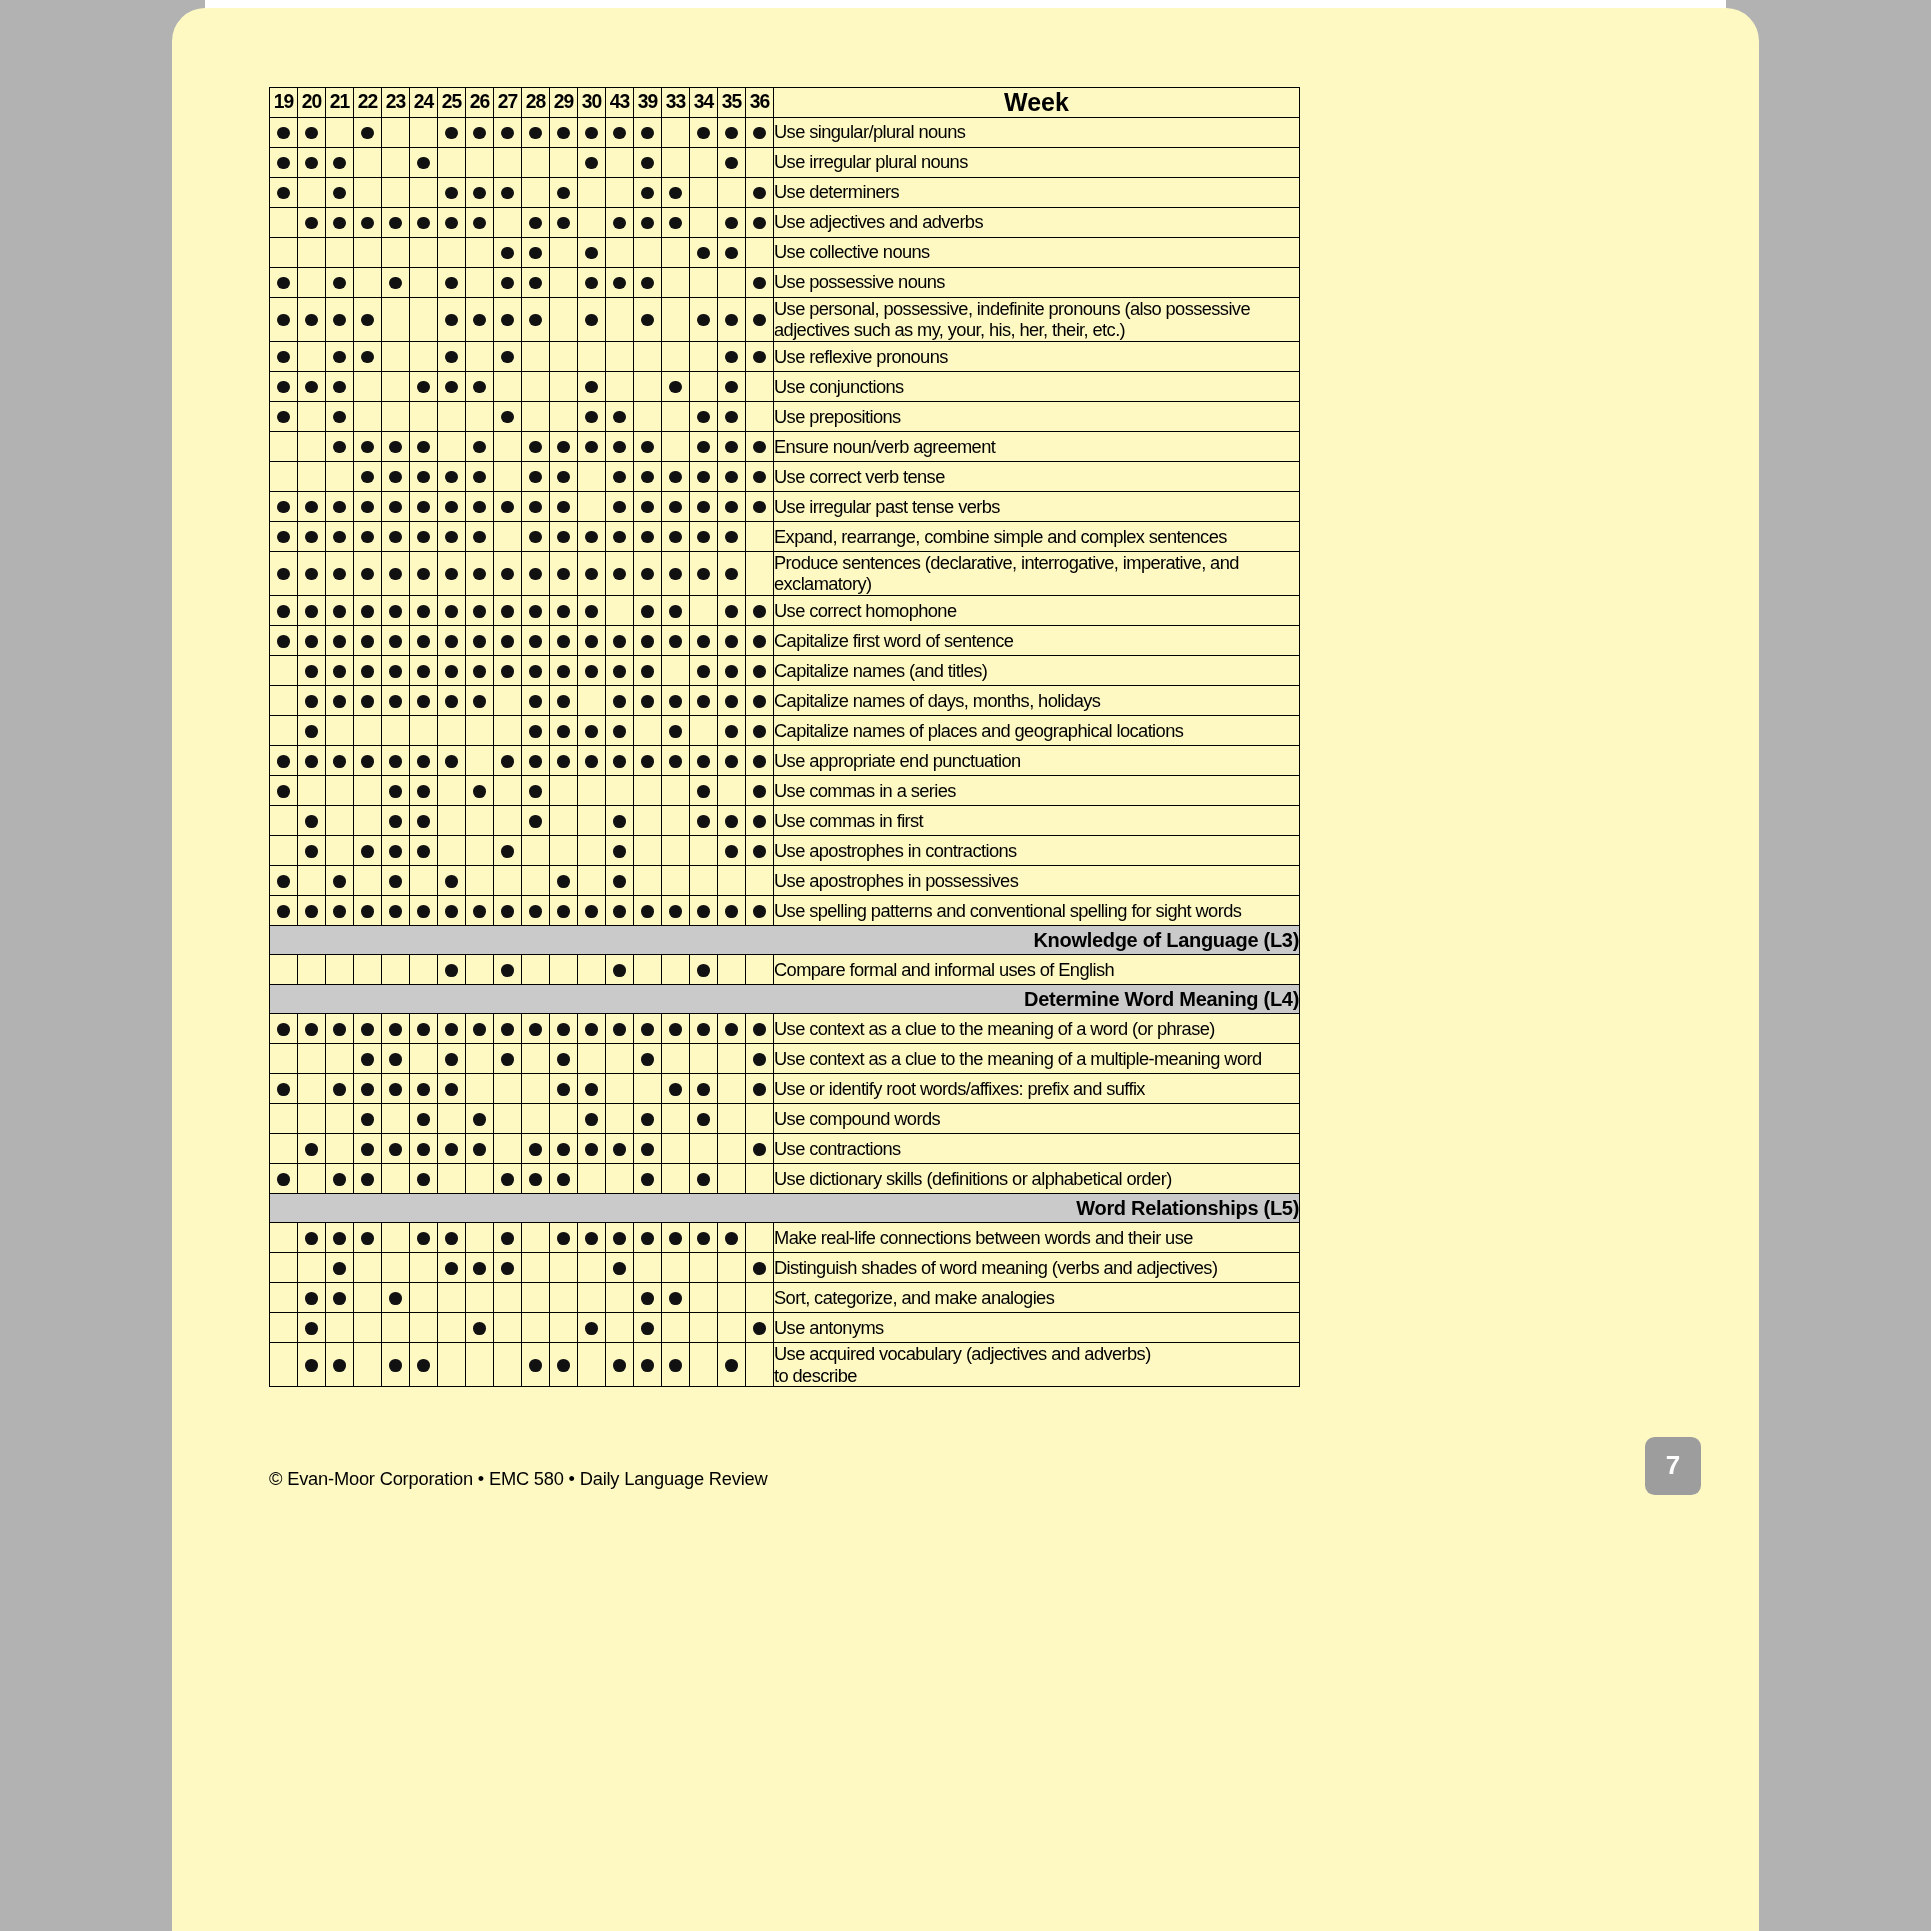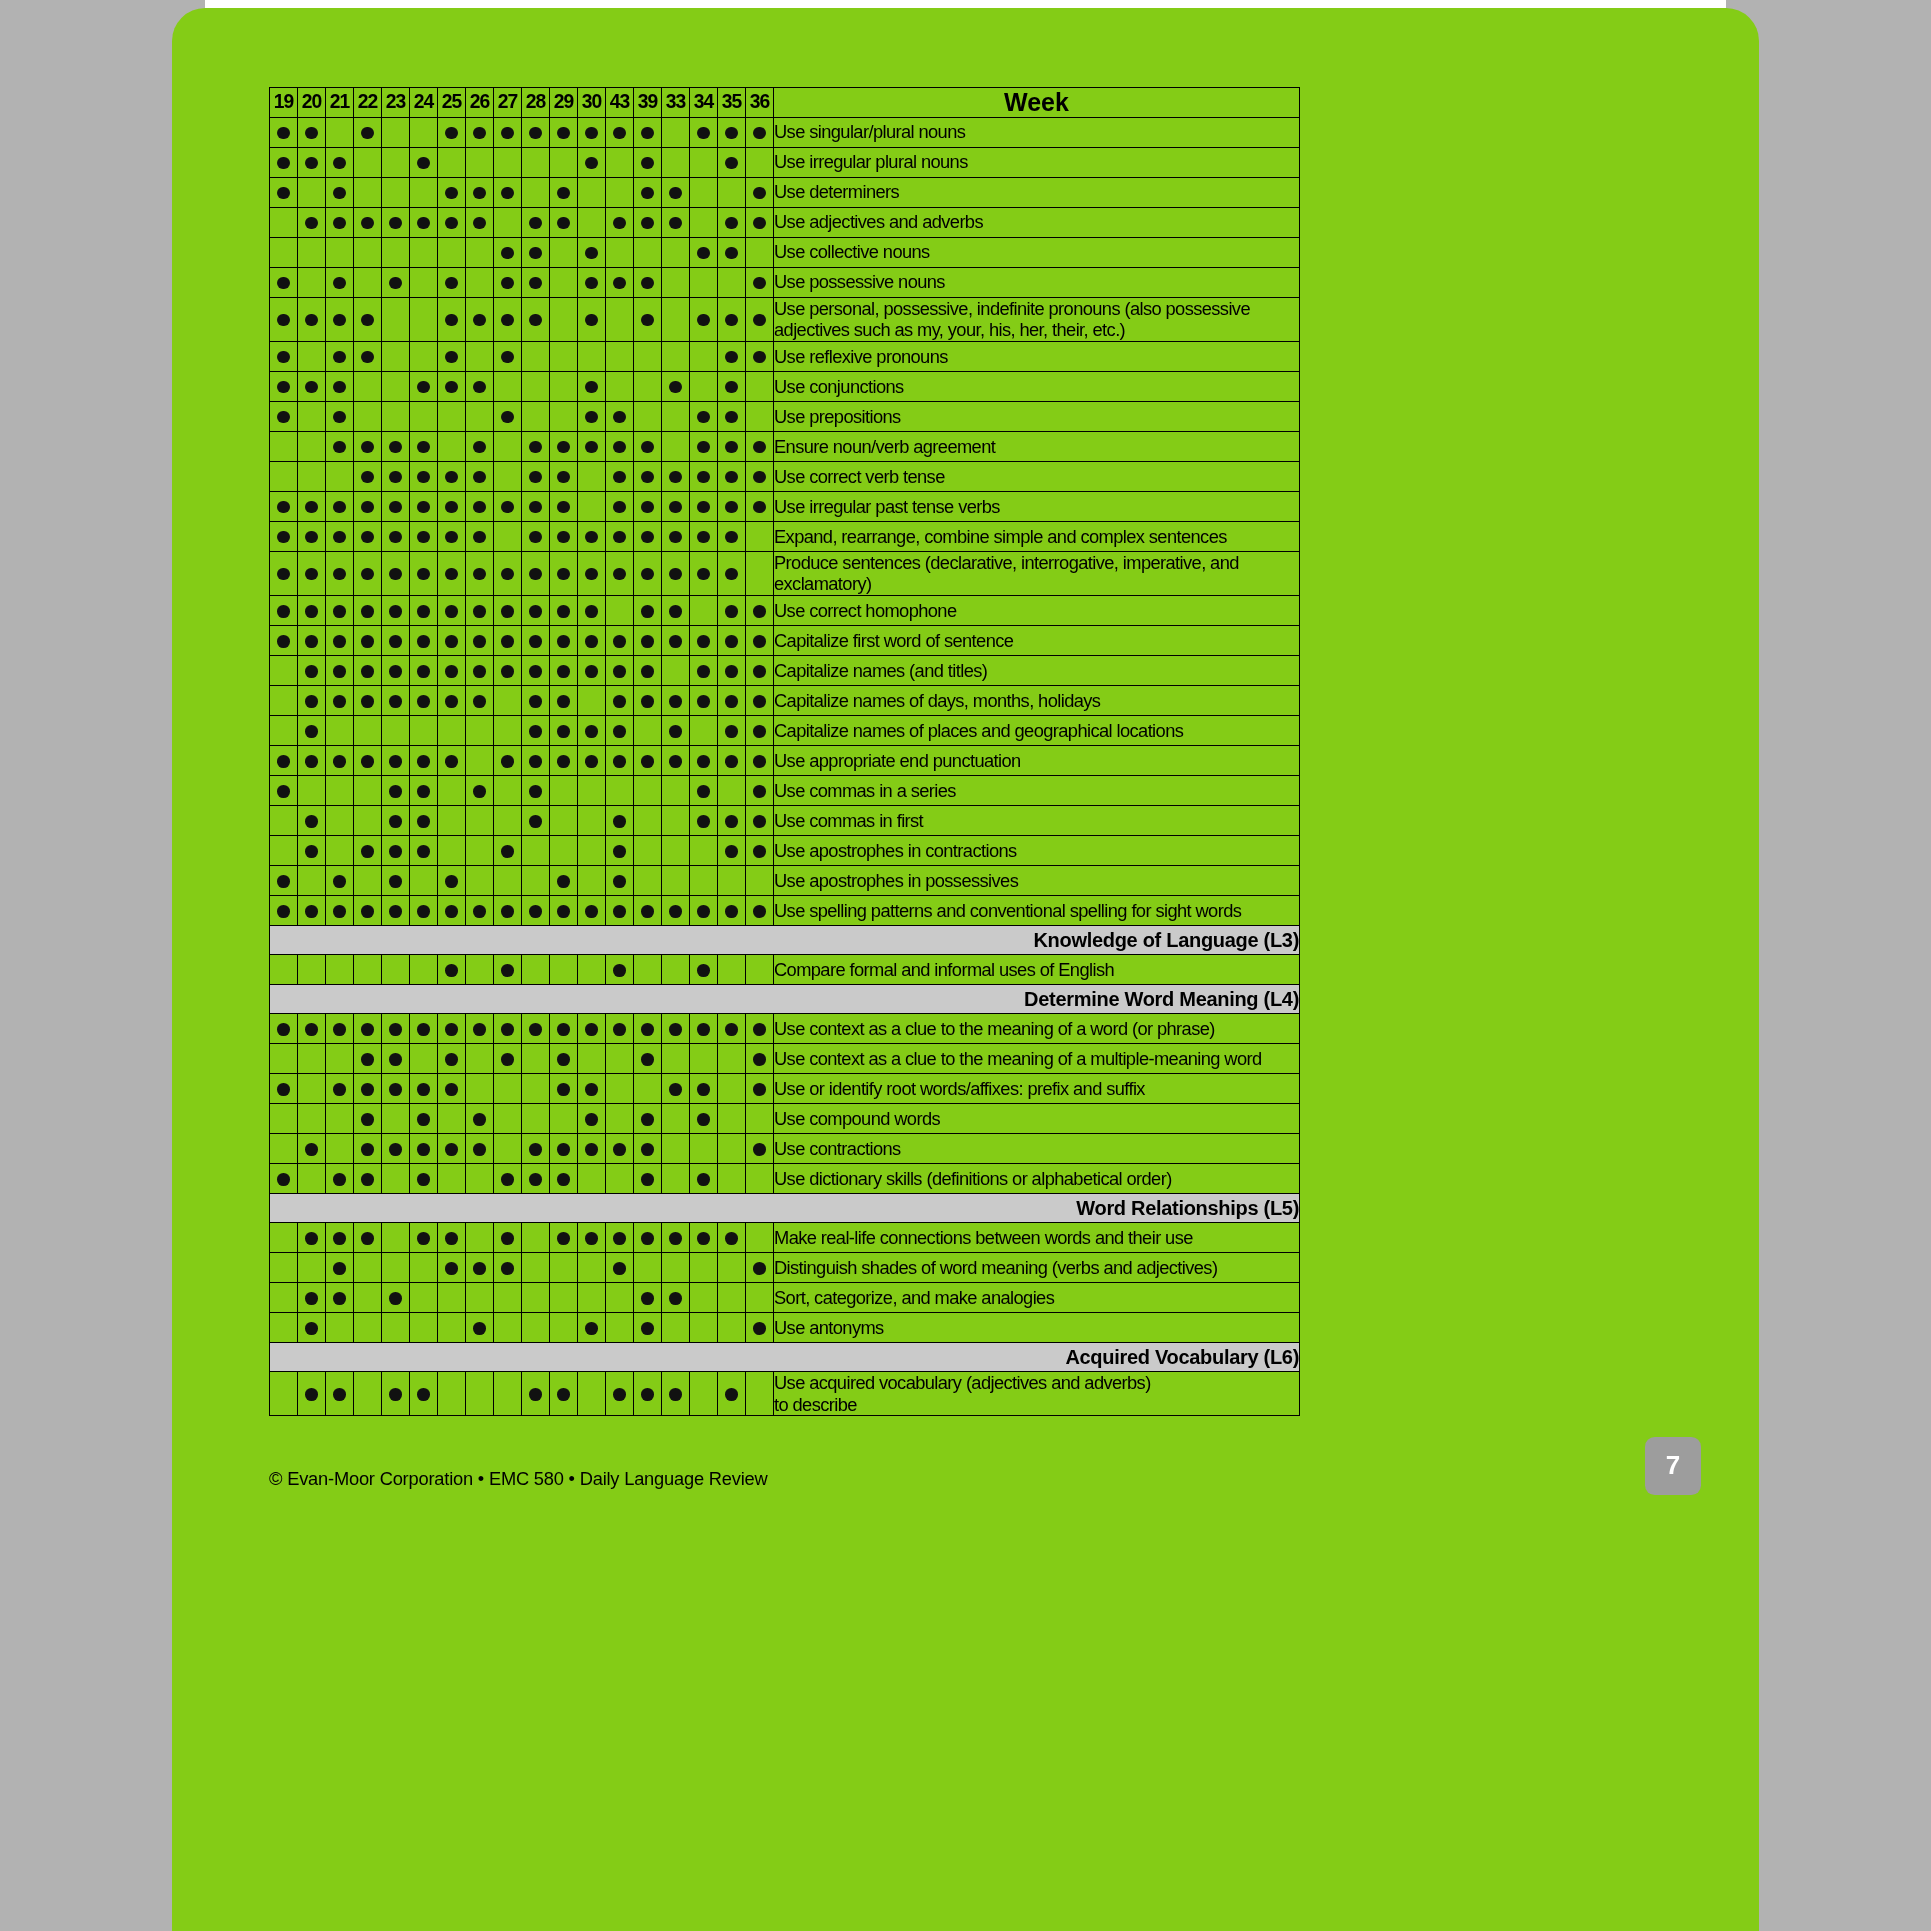--- a/index.html
+++ b/index.html
@@ -13,21 +13,21 @@
   }
   .gutter {
     position: absolute; top: 0; bottom: 0; width: 205px;
     background: var(--gutter, #b2b2b2);
   }
   .gutter.left  { left: 0; }
   .gutter.right { right: 0; }
   .page {
     position: absolute;
     left: 172px; right: 172px; top: 7.7px; bottom: 0;
-    background: #84cc16;
+    background: #fef9c3;
     border-radius: 33px 33px 0 0;
     text-decoration: underline;
   }
   table.skills {
     position: absolute;
     left: 97px; top: 79px;
     border-collapse: collapse;
     table-layout: fixed;
     width: 1030px;
   }
@@ -927,23 +927,20 @@
           <td class="dot-cell"><span class="dot"></span></td>
           <td class="dot-cell"></td>
           <td class="dot-cell"><span class="dot"></span></td>
           <td class="dot-cell"></td>
           <td class="dot-cell"></td>
           <td class="dot-cell"></td>
           <td class="dot-cell"><span class="dot"></span></td>
           <td class="skill-cell">Use antonyms</td>
         </tr>
         <tr>
-          <td class="section-header" colspan="19">Acquired Vocabulary (L6)</td>
-        </tr>
-        <tr>
           <td class="dot-cell"></td>
           <td class="dot-cell"><span class="dot"></span></td>
           <td class="dot-cell"><span class="dot"></span></td>
           <td class="dot-cell"></td>
           <td class="dot-cell"><span class="dot"></span></td>
           <td class="dot-cell"><span class="dot"></span></td>
           <td class="dot-cell"></td>
           <td class="dot-cell"></td>
           <td class="dot-cell"></td>
           <td class="dot-cell"><span class="dot"></span></td>

